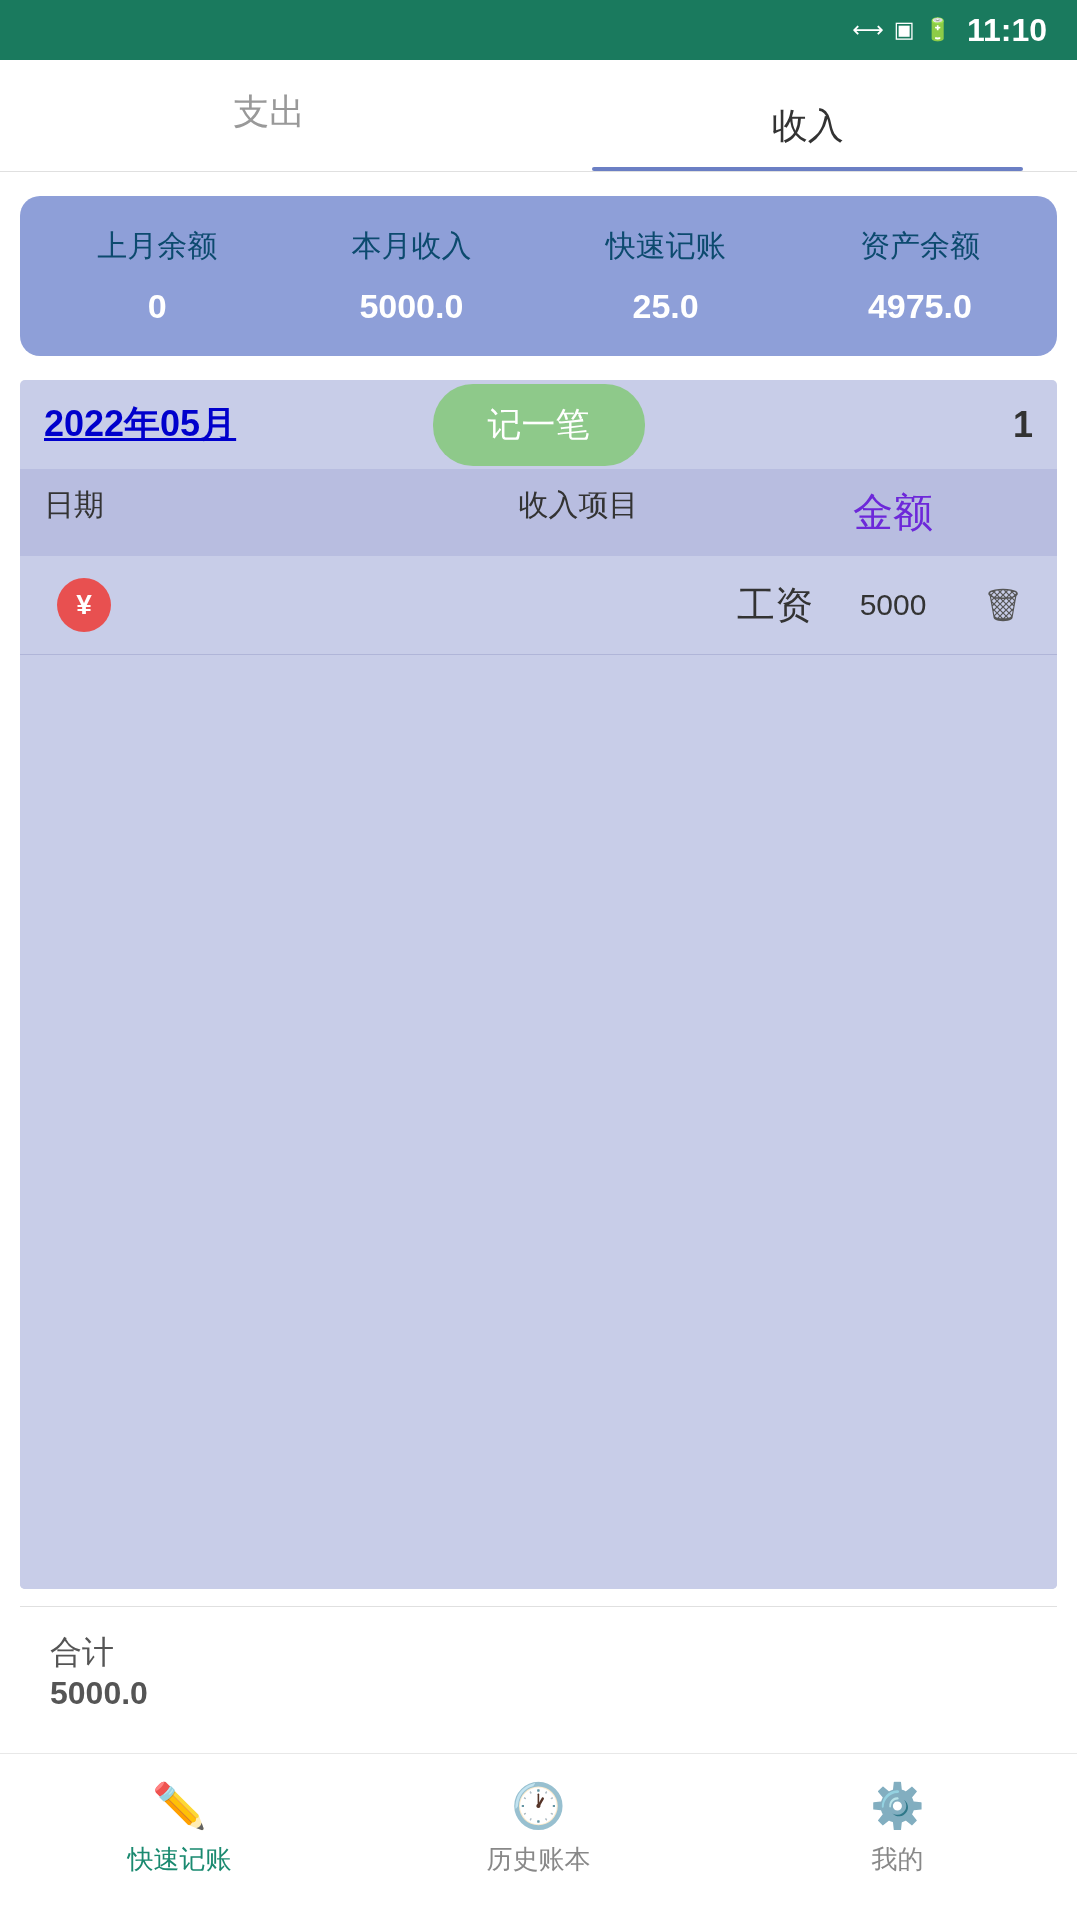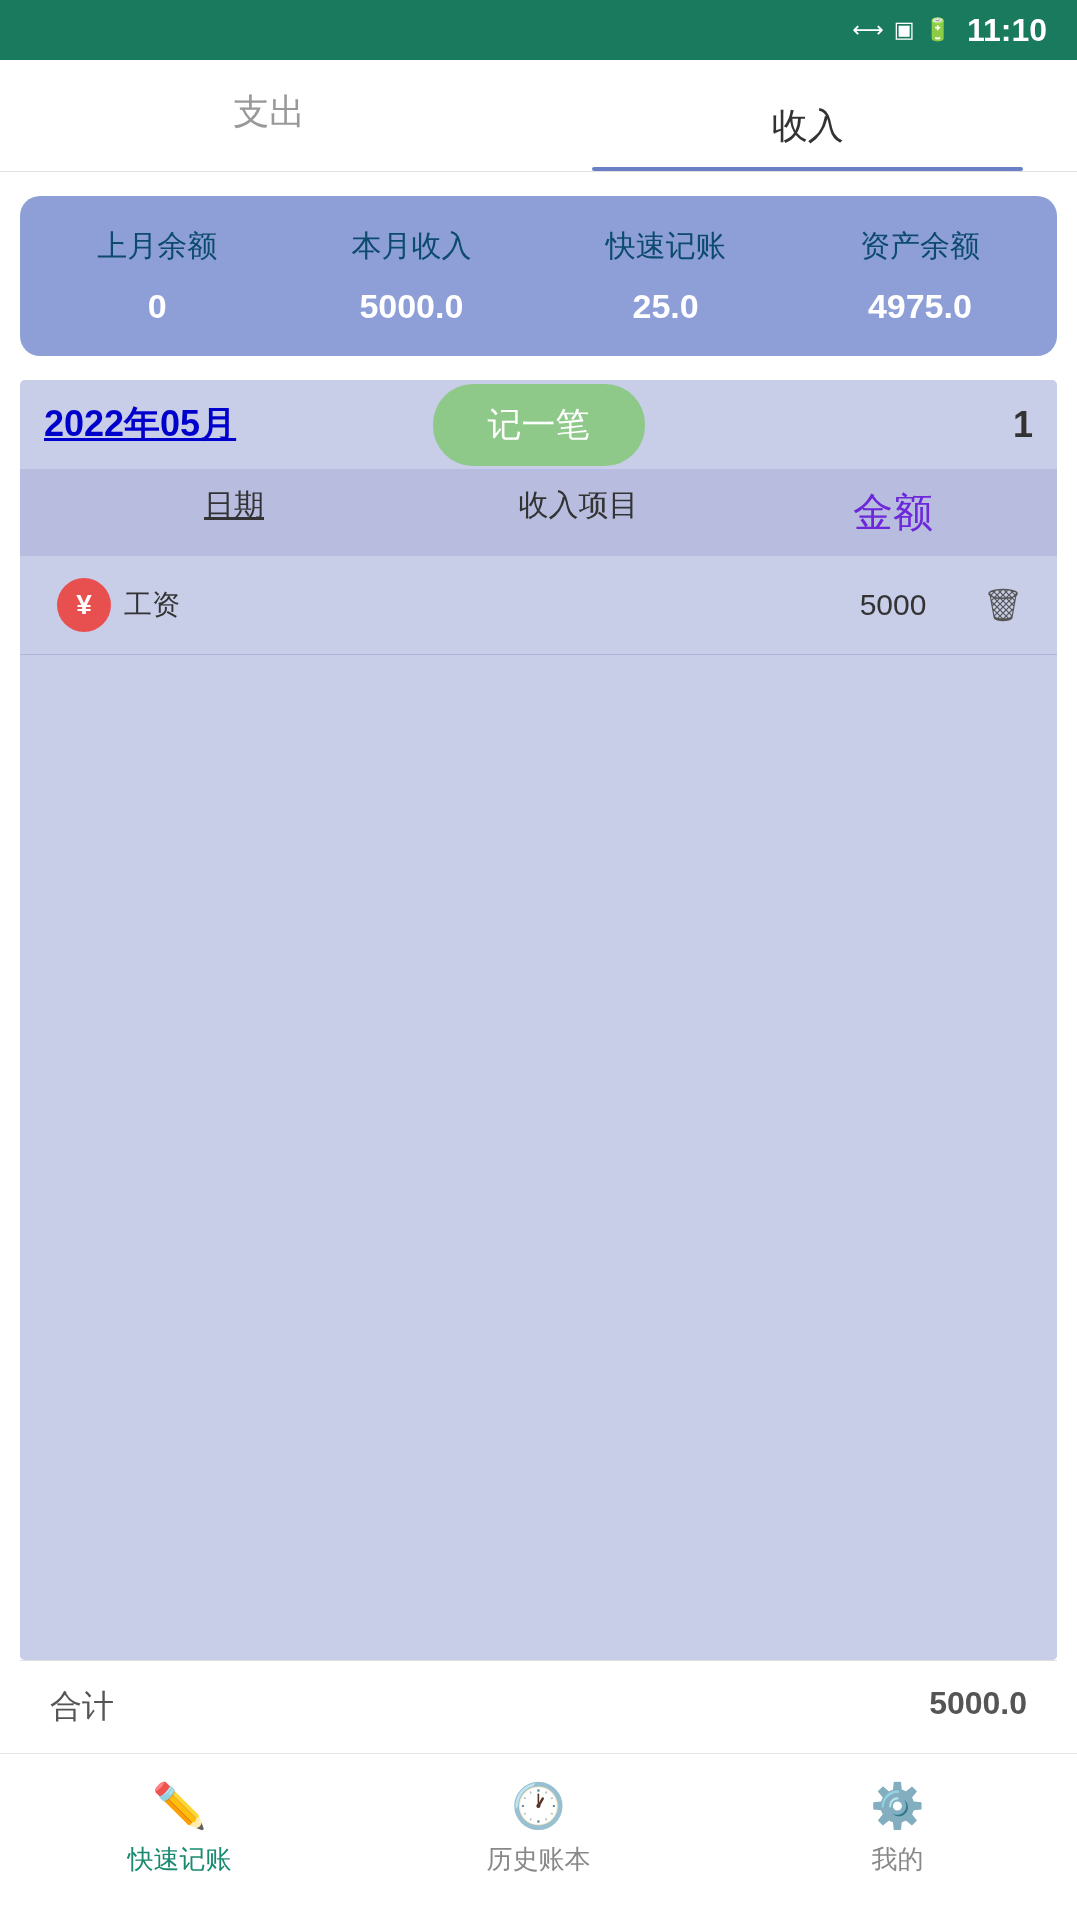--- a/index.html
+++ b/index.html
@@ -157,22 +157,21 @@
     
     .table-header {
       display: flex;
       background: #b8bde0;
       padding: 16px 24px;
     }
     .th-date {
       width: 220px;
       font-size: 30px;
       color: #333;
-      text-align: right;
-      text-decoration: underline;
+      text-align: left;
     }
     .th-icon-space {
       width: 80px;
     }
     .th-category {
       flex: 1;
       font-size: 30px;
       color: #333;
       text-align: center;
     }
@@ -216,23 +215,23 @@
       background: #e85050;
       display: flex;
       align-items: center;
       justify-content: center;
       color: #fff;
       font-size: 28px;
       font-weight: bold;
     }
     .td-category {
       flex: 1;
-      font-size: 28px;
-      color: #333;
-      text-align: left;
+      font-size: 38px;
+      color: #333;
+      text-align: right;
     }
     .td-amount {
       width: 160px;
       font-size: 30px;
       color: #333;
       text-align: center;
     }
     .td-action {
       width: 60px;
       display: flex;
@@ -246,22 +245,23 @@
       color: #555;
       font-size: 32px;
     }
 
     
     .total-row {
       display: flex;
       padding: 24px 30px;
       background: #fff;
       border-top: 1px solid #e0e0e0;
-      margin: 0 20px;
+      margin: 17px 20px;
       flex-shrink: 0;
+      flex-direction: column;
     }
     .total-label {
       font-size: 32px;
       color: #555;
       flex: 1;
     }
     .total-value {
       font-size: 32px;
       color: #555;
       font-weight: 600;

